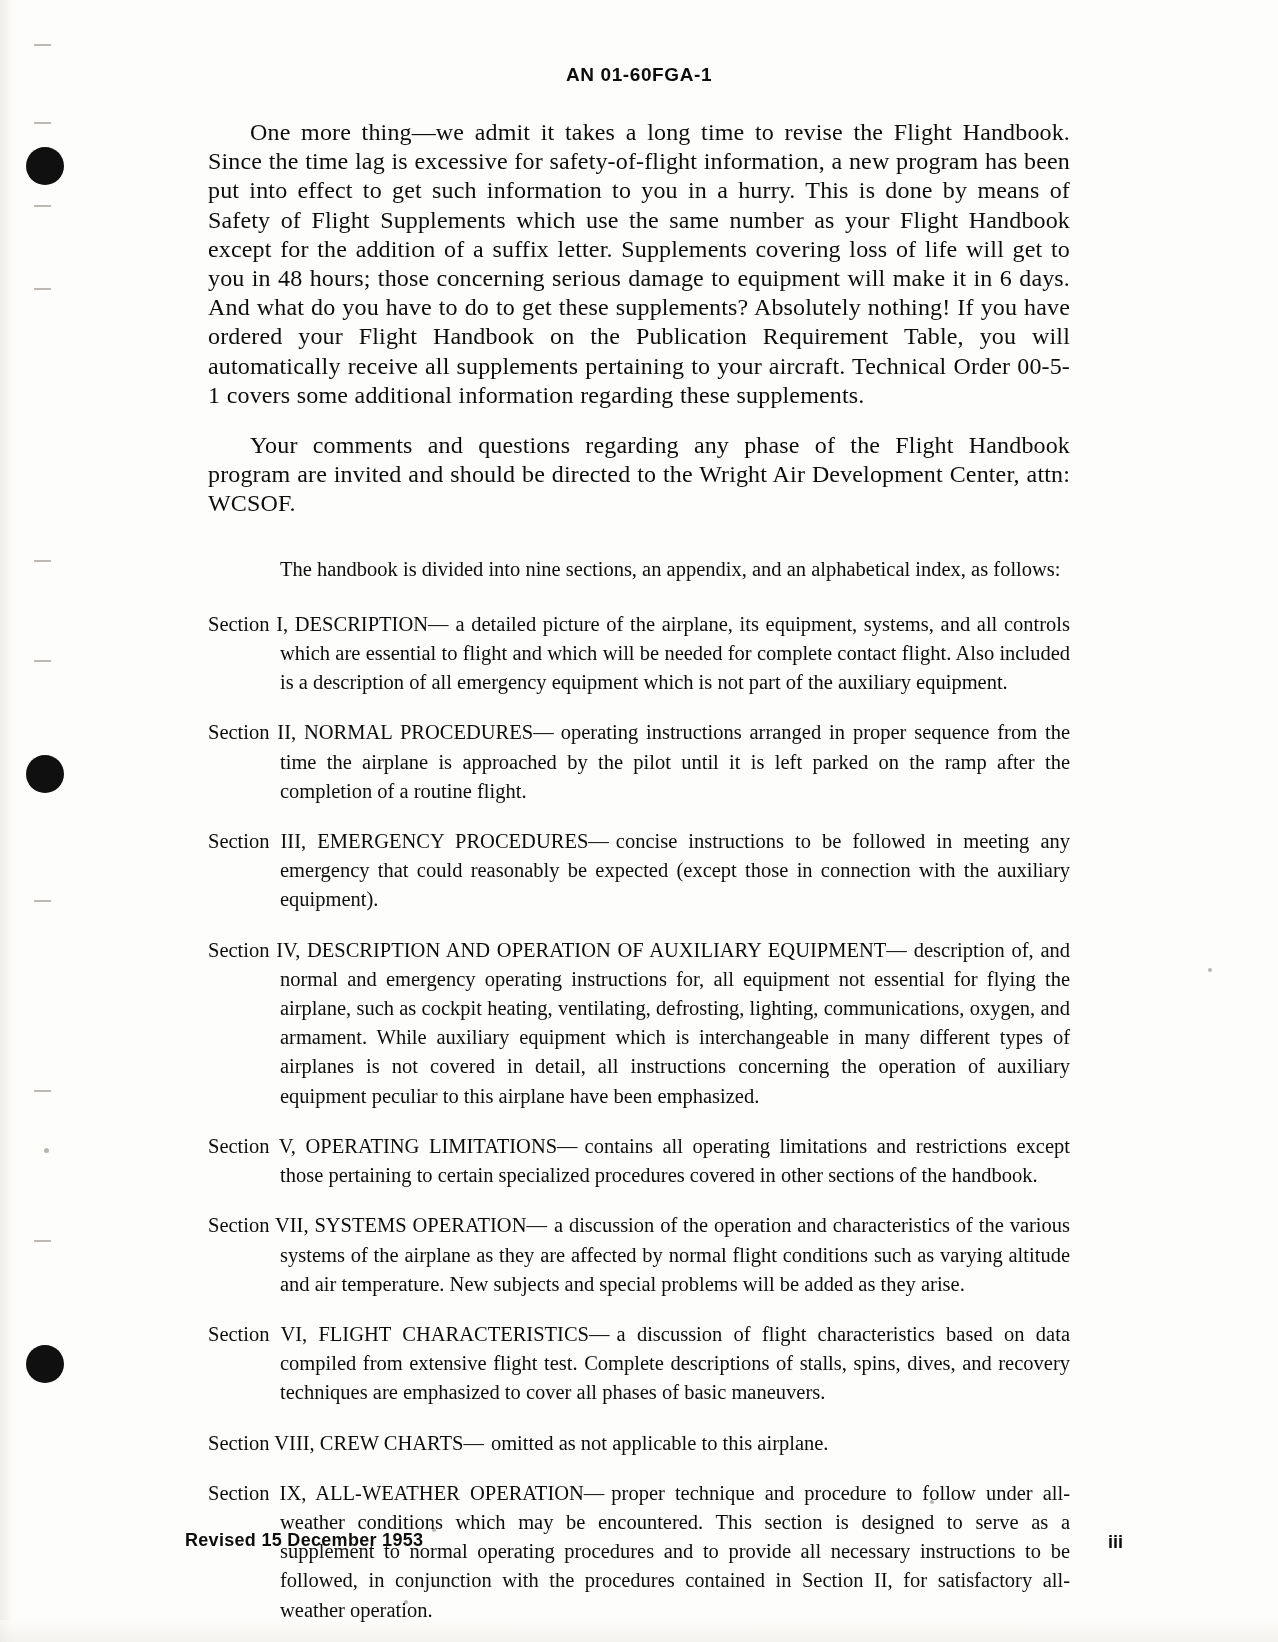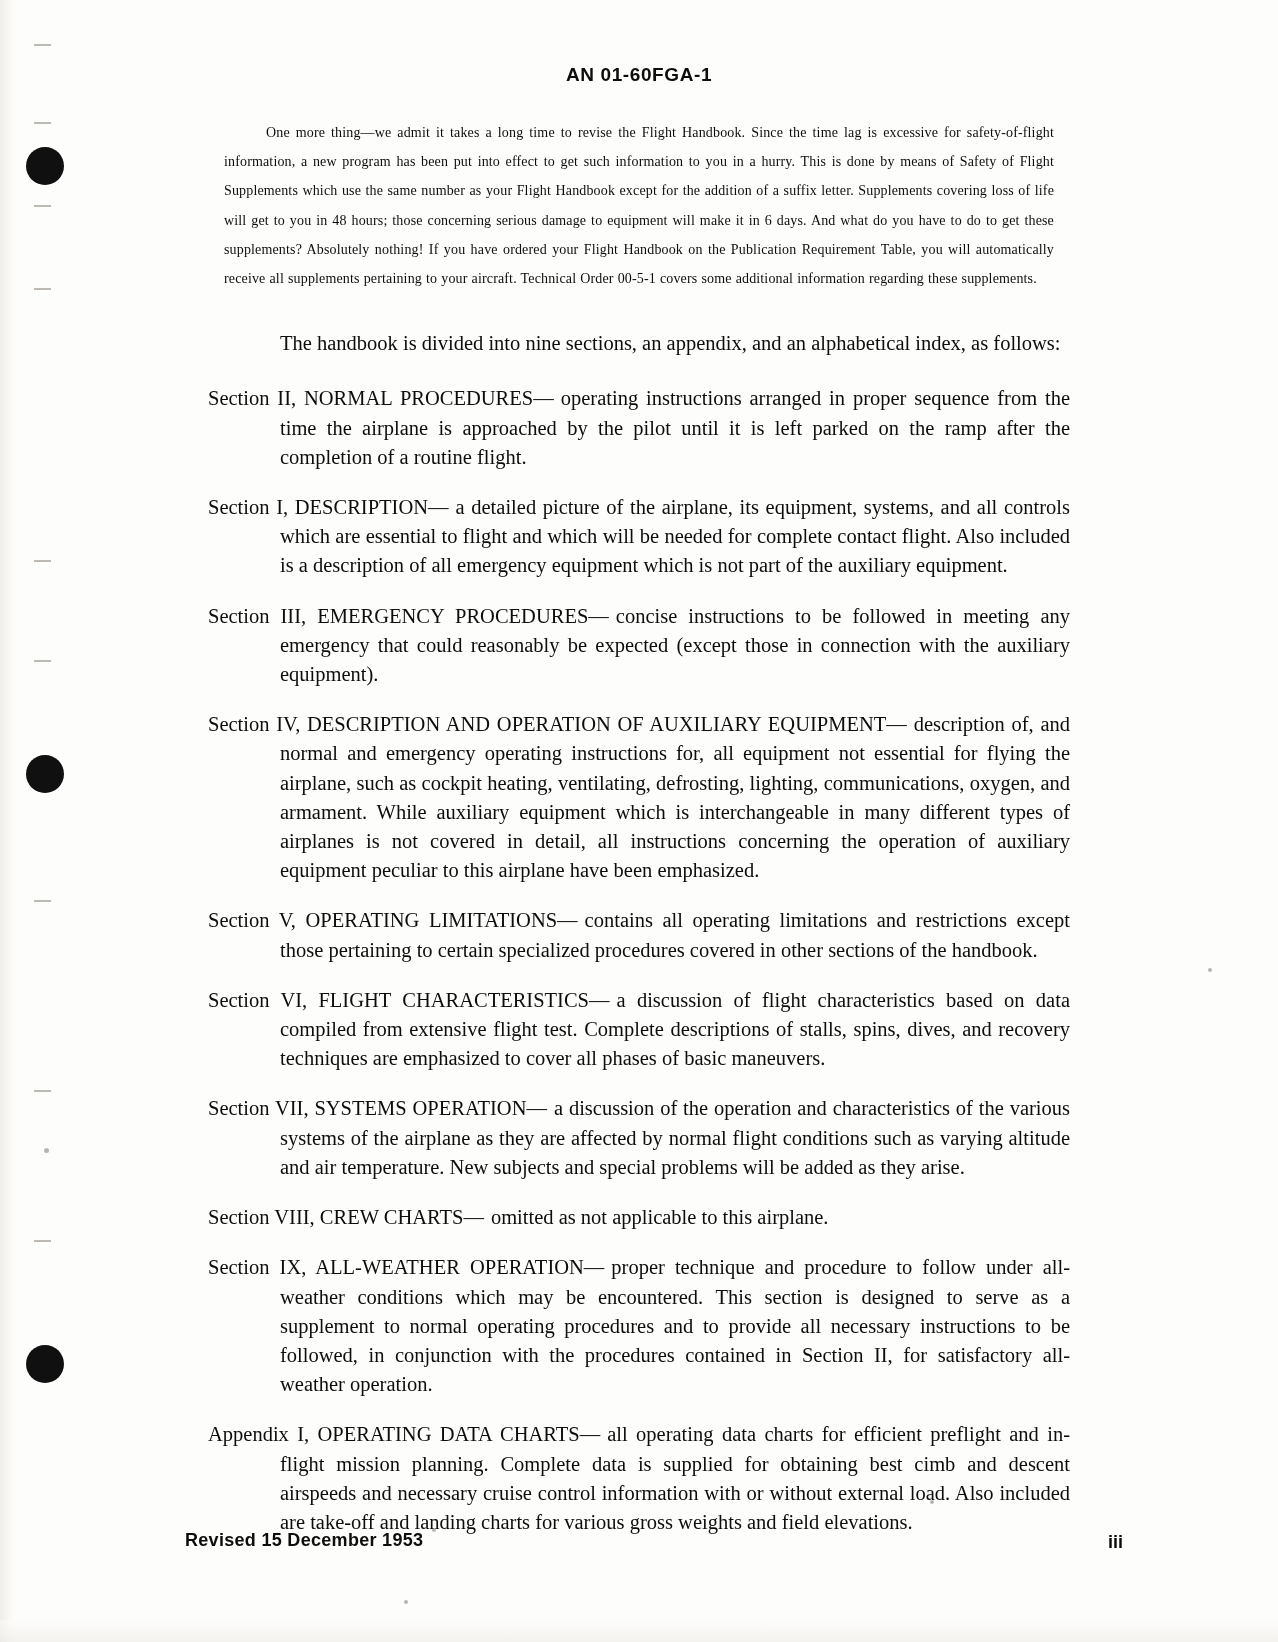--- a/index.html
+++ b/index.html
@@ -67,23 +67,23 @@
     font-size: 19px;
     letter-spacing: .6px;
     margin-top: 64px;
   }
   .body-block {
     margin: 0 auto;
     width: 862px;
   }
   p.para {
     text-align: justify;
-    font-size: 14px;
+    font-size: 24px;
     line-height: 29.2px;
-    margin: 16px;
+    margin: 0;
     letter-spacing: .15px;
     word-spacing: .4px;
   }
   p.para.first { margin-top: 32px; text-indent: 42px; }
   p.para.second { margin-top: 21px; text-indent: 42px; }
 
   .intro-block {
     margin-top: 36px;
     margin-left: 72px;
     width: 790px;
@@ -182,33 +182,34 @@
   <div class="speck" style="left:1208px; top:968px; width:4px; height:4px;"></div>
 
   <div class="content">
 
     <div class="header">AN 01-60FGA-1</div>
 
     <div class="body-block">
 
       <p class="para first">One more thing—we admit it takes a long time to revise the Flight Handbook. Since the time lag is excessive for safety-of-flight information, a new program has been put into effect to get such information to you in a hurry. This is done by means of Safety of Flight Supplements which use the same number as your Flight Handbook except for the addition of a suffix letter. Supplements covering loss of life will get to you in 48 hours; those concerning serious damage to equipment will make it in 6 days. And what do you have to do to get these supplements? Absolutely nothing! If you have ordered your Flight Handbook on the Publication Requirement Table, you will automatically receive all supplements pertaining to your aircraft. Technical Order 00-5-1 covers some additional information regarding these supplements.</p>
 
+      <p class="para second">Your comments and questions regarding any phase of the Flight Handbook program are invited and should be directed to the Wright Air Development Center, attn: WCSOF.</p>
 
       <div class="intro-block">
         <p>The handbook is divided into nine sections, an appendix, and an alphabetical index, as follows:</p>
       </div>
 
       <div class="entries" id="entries-list">
+          <div class="entry justified"><span class="tag">Section I, DESCRIPTION—</span><span class="desc">a detailed picture of the airplane, its equipment, systems, and all controls which are essential to flight and which will be needed for complete contact flight. Also included is a description of all emergency equipment which is not part of the auxiliary equipment.</span></div>
           <div class="entry justified"><span class="tag">Section II, NORMAL PROCEDURES—</span><span class="desc">operating instructions arranged in proper sequence from the time the airplane is approached by the pilot until it is left parked on the ramp after the completion of a routine flight.</span></div>
-          <div class="entry justified"><span class="tag">Section I, DESCRIPTION—</span><span class="desc">a detailed picture of the airplane, its equipment, systems, and all controls which are essential to flight and which will be needed for complete contact flight. Also included is a description of all emergency equipment which is not part of the auxiliary equipment.</span></div>
           <div class="entry justified"><span class="tag">Section III, EMERGENCY PROCEDURES—</span><span class="desc">concise instructions to be followed in meeting any emergency that could reasonably be expected (except those in connection with the auxiliary equipment).</span></div>
           <div class="entry justified"><span class="tag">Section IV, DESCRIPTION AND OPERATION OF AUXILIARY EQUIPMENT—</span><span class="desc">description of, and normal and emergency operating instructions for, all equipment not essential for flying the airplane, such as cockpit heating, ventilating, defrosting, lighting, communications, oxygen, and armament. While auxiliary equipment which is interchangeable in many different types of airplanes is not covered in detail, all instructions concerning the operation of auxiliary equipment peculiar to this airplane have been emphasized.</span></div>
           <div class="entry justified"><span class="tag">Section V, OPERATING LIMITATIONS—</span><span class="desc">contains all operating limitations and restrictions except those pertaining to certain specialized procedures covered in other sections of the handbook.</span></div>
+          <div class="entry justified"><span class="tag">Section VII, SYSTEMS OPERATION—</span><span class="desc">a discussion of the operation and characteristics of the various systems of the airplane as they are affected by normal flight conditions such as varying altitude and air temperature. New subjects and special problems will be added as they arise.</span></div>
           <div class="entry justified"><span class="tag">Section VI, FLIGHT CHARACTERISTICS—</span><span class="desc">a discussion of flight characteristics based on data compiled from extensive flight test. Complete descriptions of stalls, spins, dives, and recovery techniques are emphasized to cover all phases of basic maneuvers.</span></div>
-          <div class="entry justified"><span class="tag">Section VII, SYSTEMS OPERATION—</span><span class="desc">a discussion of the operation and characteristics of the various systems of the airplane as they are affected by normal flight conditions such as varying altitude and air temperature. New subjects and special problems will be added as they arise.</span></div>
           <div class="entry justified"><span class="tag">Section VIII, CREW CHARTS—</span><span class="desc">omitted as not applicable to this airplane.</span></div>
           <div class="entry justified"><span class="tag">Section IX, ALL-WEATHER OPERATION—</span><span class="desc">proper technique and procedure to follow under all-weather conditions which may be encountered. This section is designed to serve as a supplement to normal operating procedures and to provide all necessary instructions to be followed, in conjunction with the procedures contained in Section II, for satisfactory all-weather operation.</span></div>
           <div class="entry justified"><span class="tag">Appendix I, OPERATING DATA CHARTS—</span><span class="desc">all operating data charts for efficient preflight and in-flight mission planning. Complete data is supplied for obtaining best cimb and descent airspeeds and necessary cruise control information with or without external load. Also included are take-off and landing charts for various gross weights and field elevations.</span></div>
         </div>
 
     </div>
   </div>
 
   <div class="footer">
     <div class="footer-rev">Revised 15 December 1953</div>

